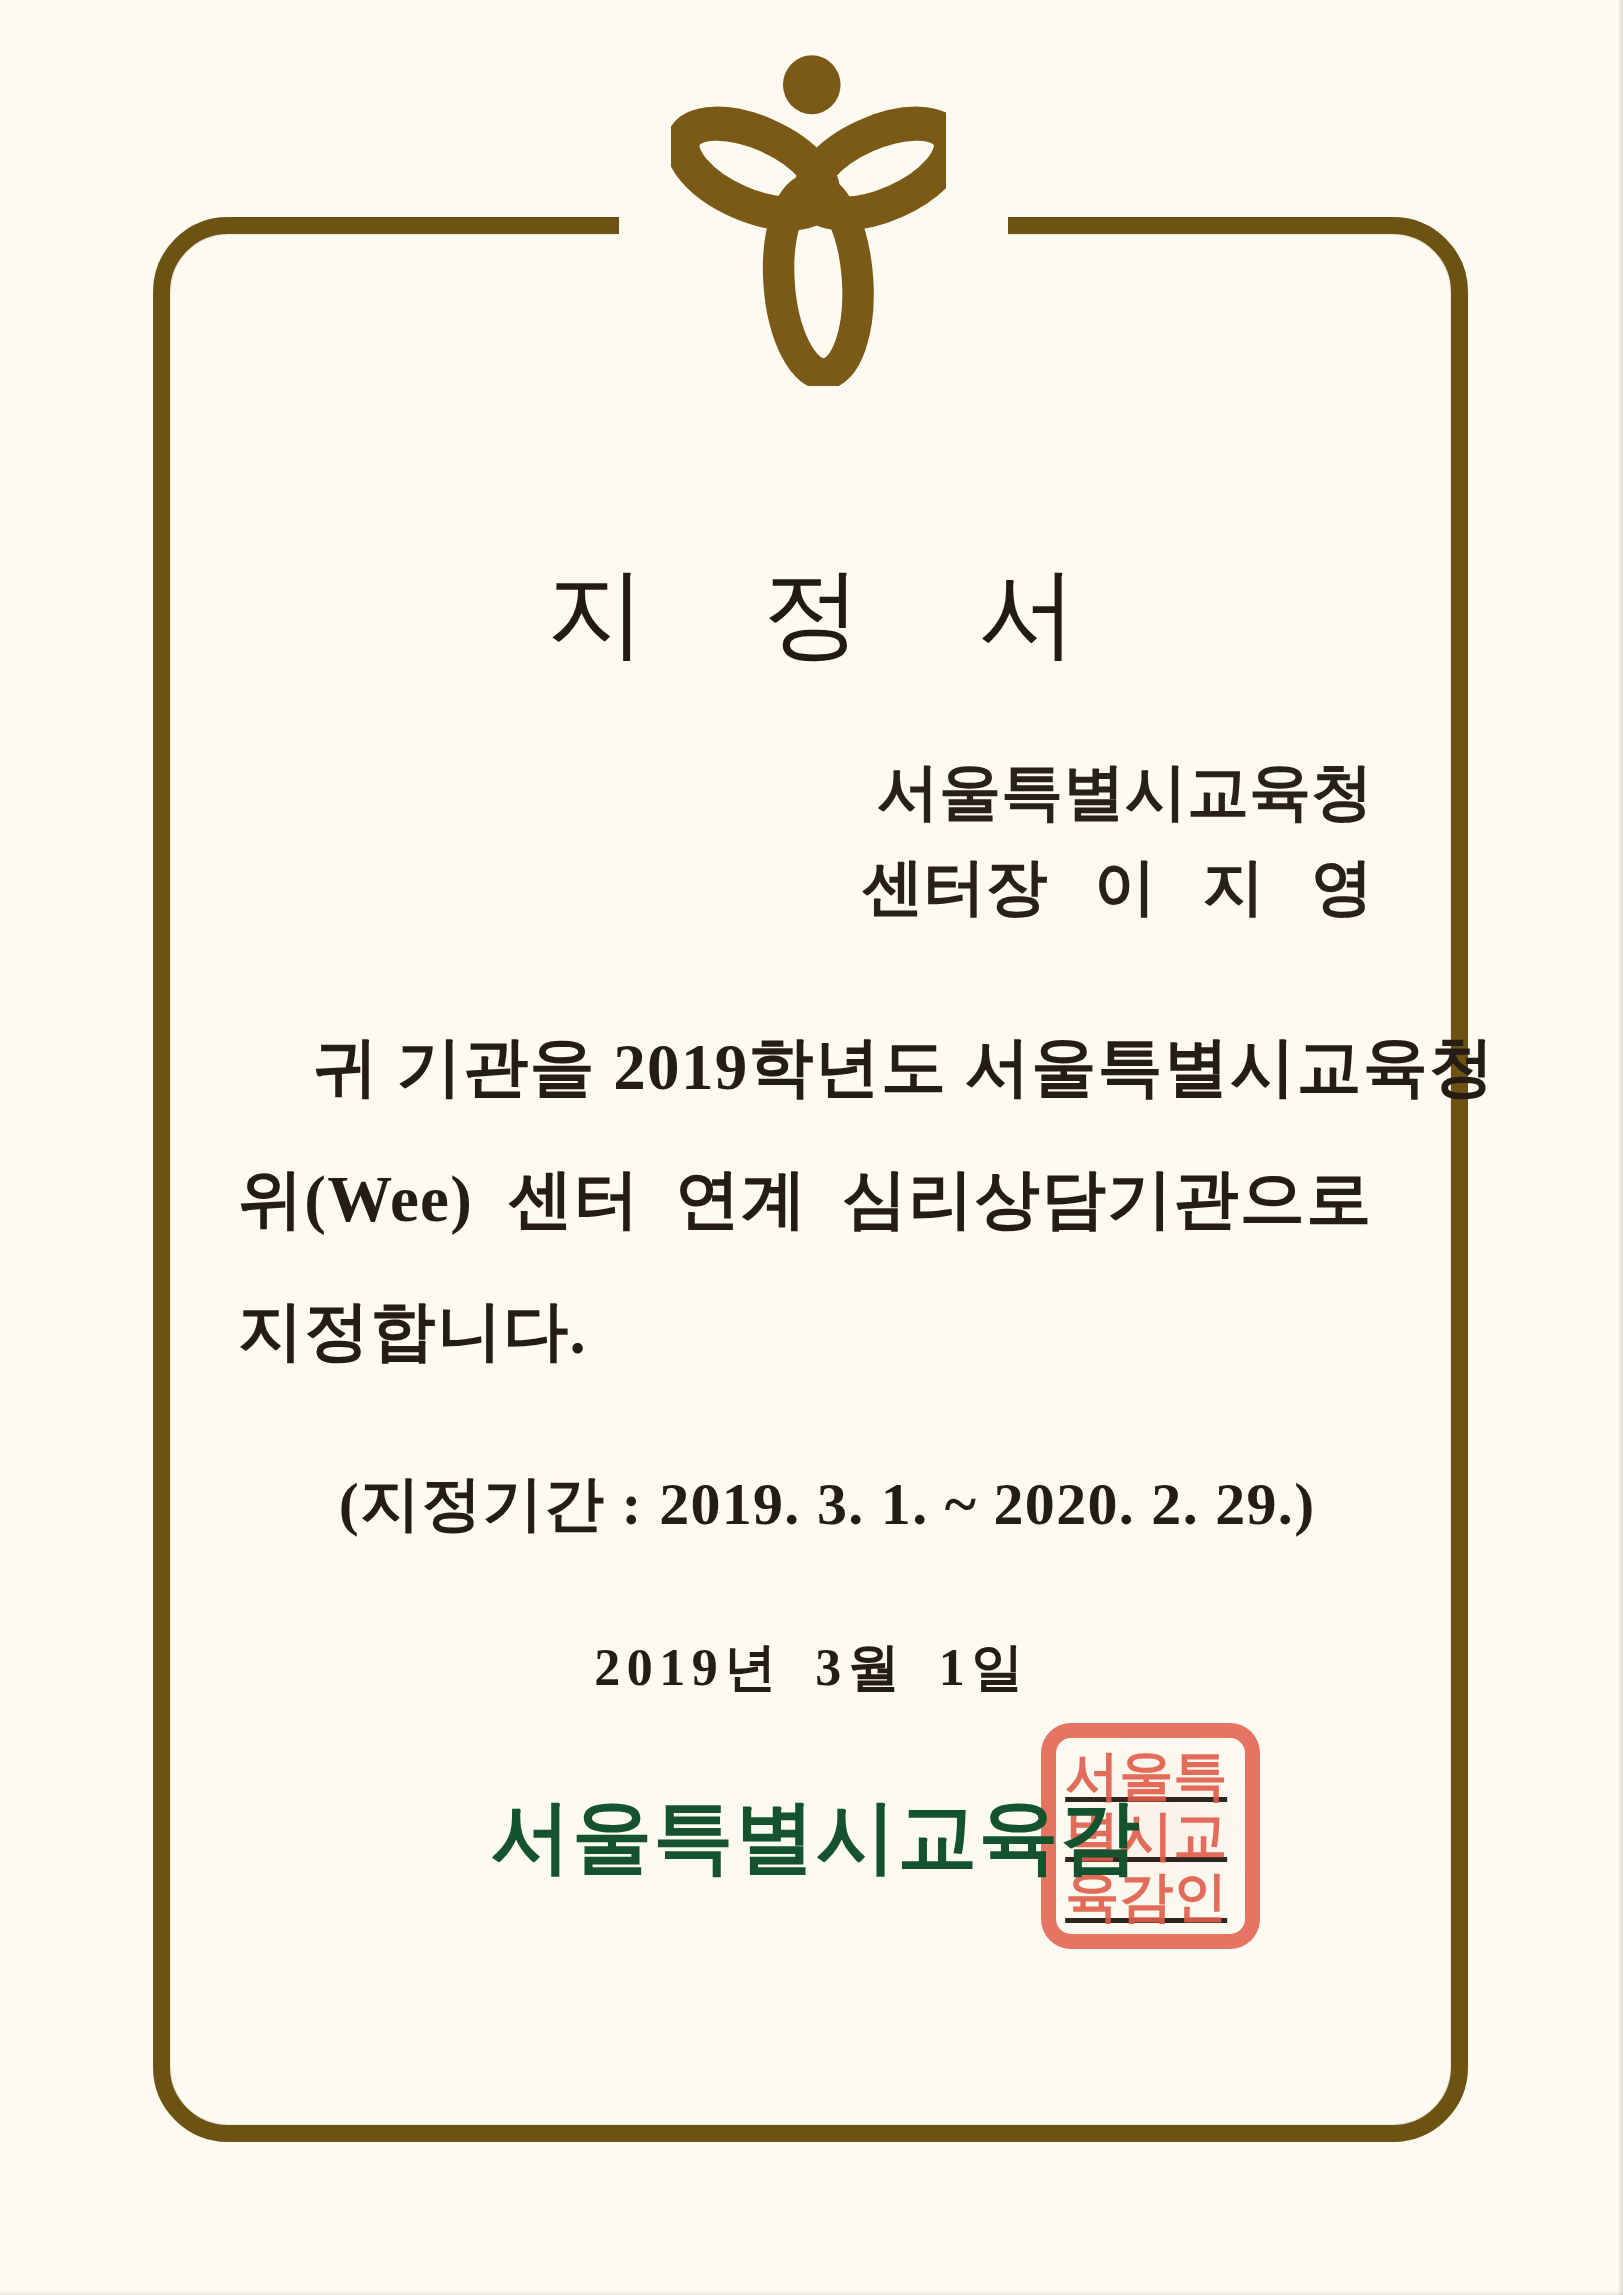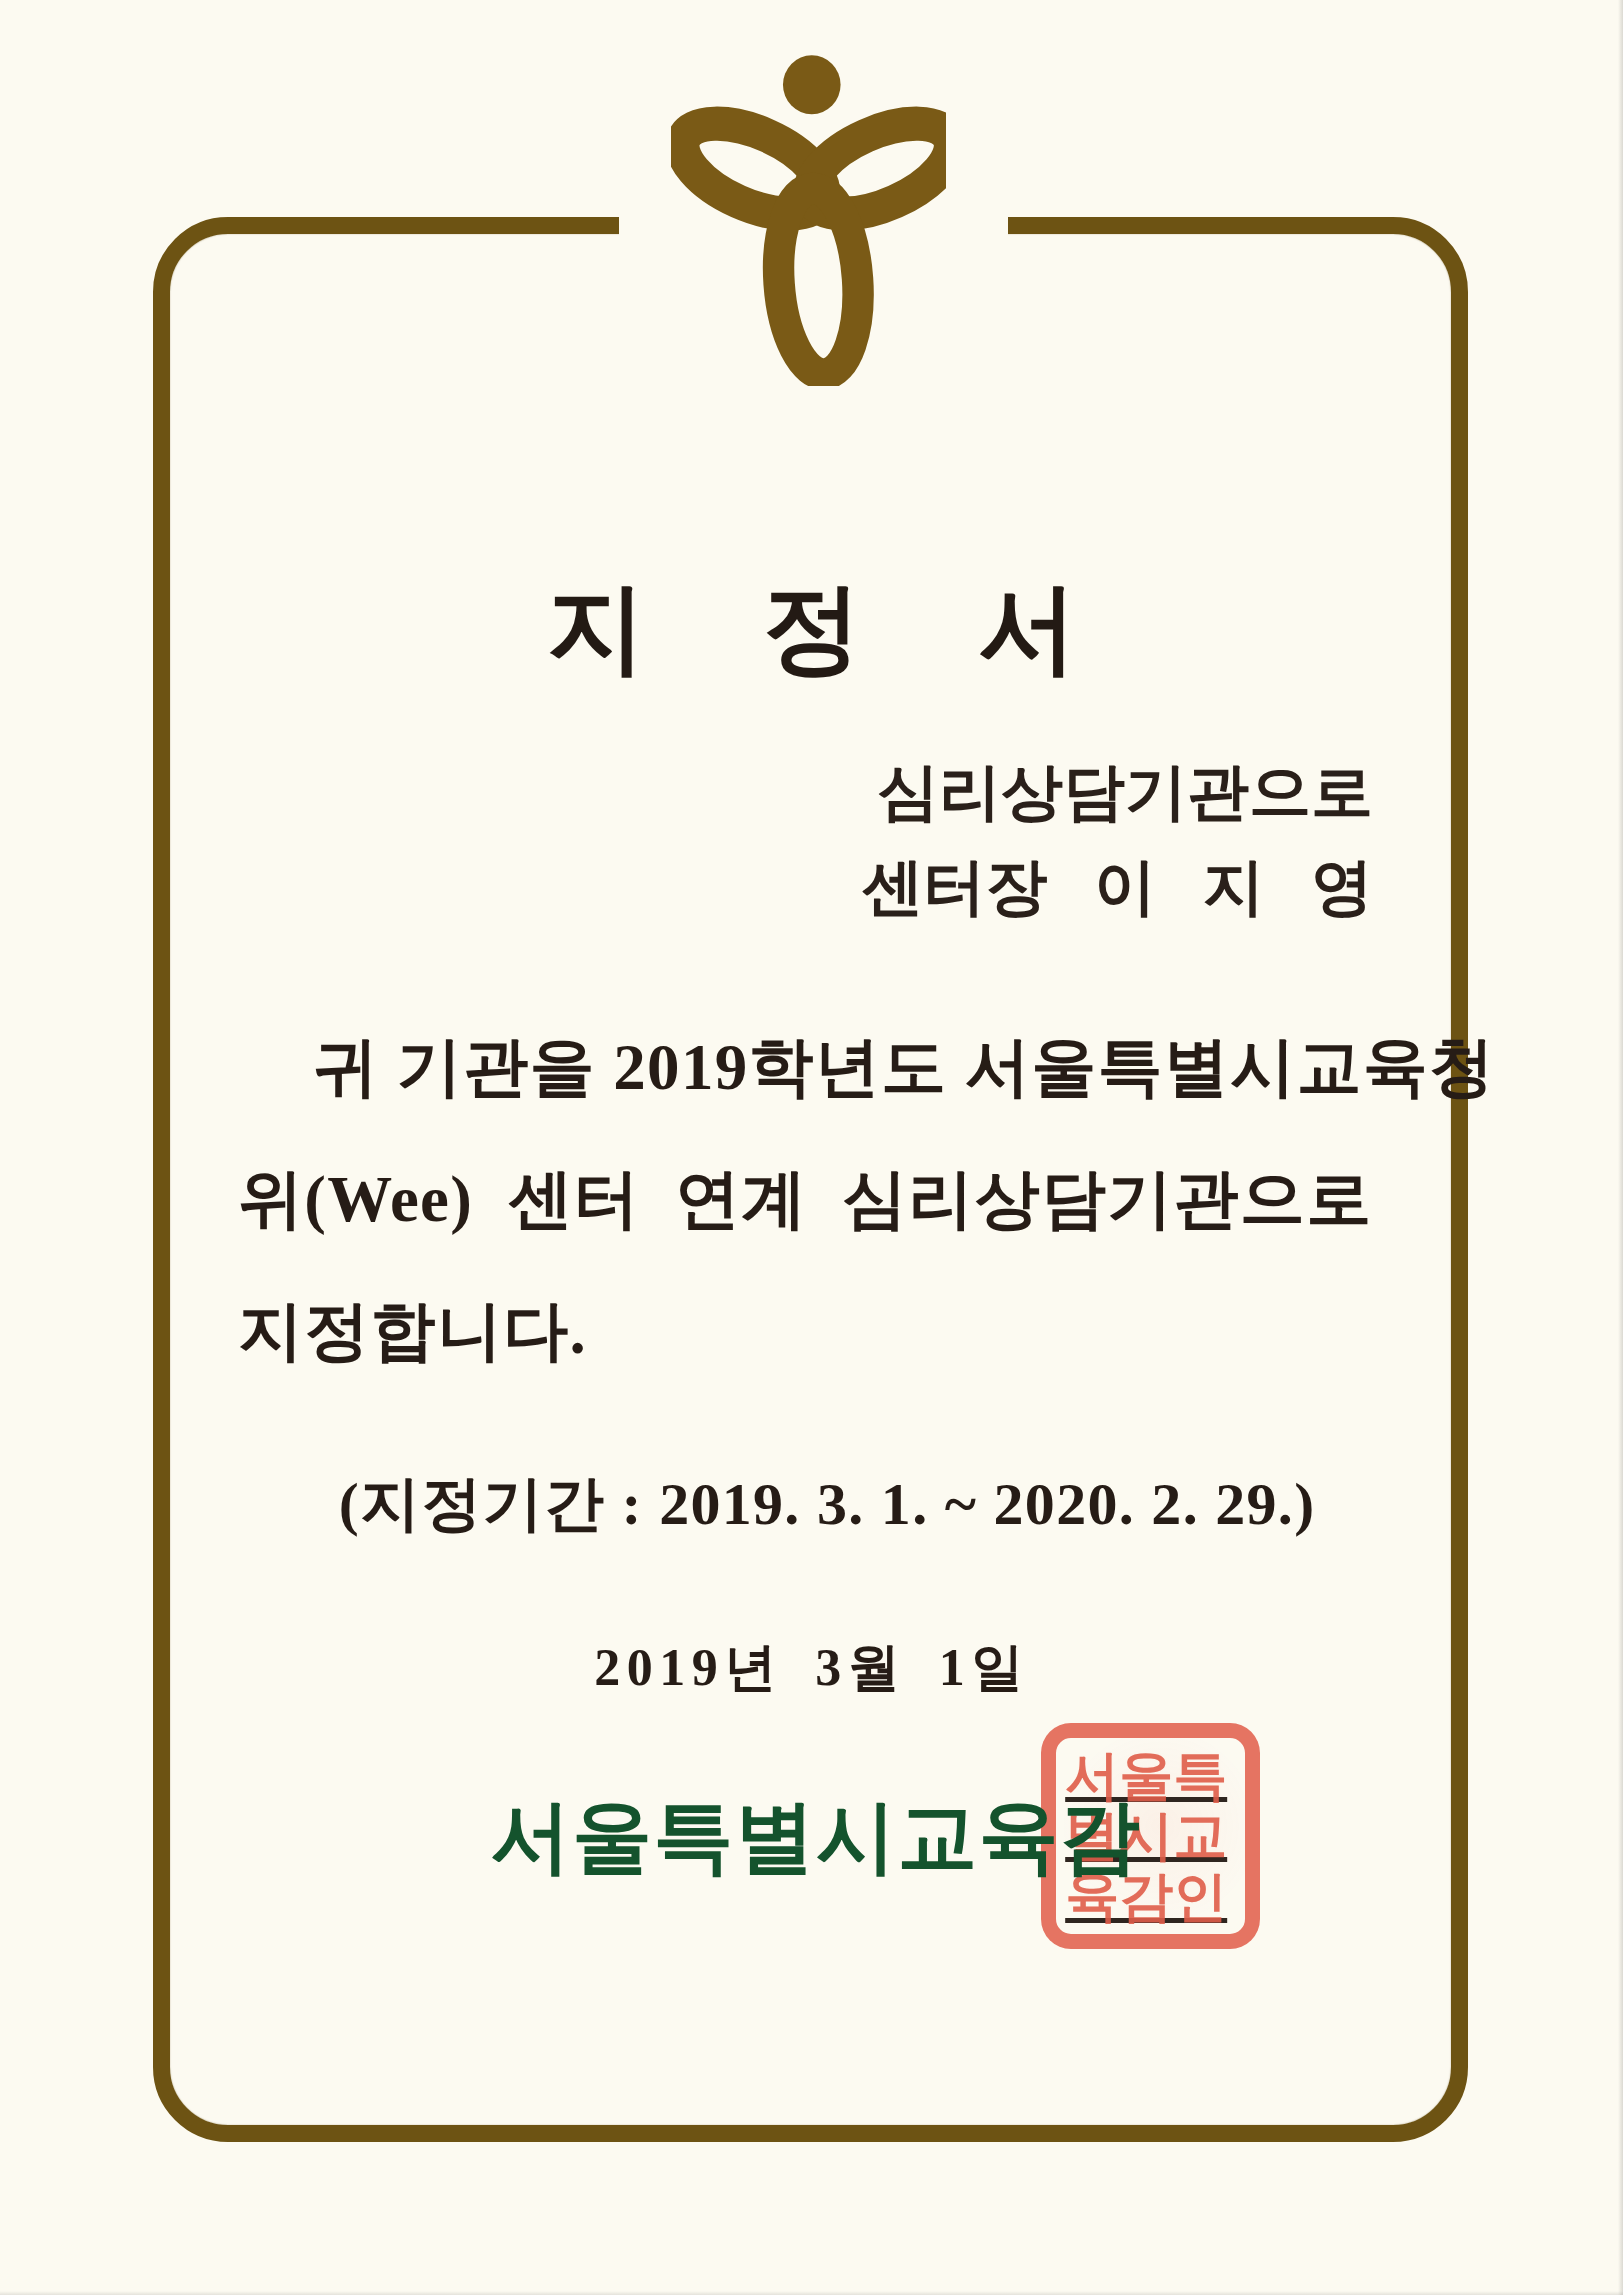--- a/index.html
+++ b/index.html
@@ -22,23 +22,23 @@
   }
   
   .frame-gap{
     position:absolute;left:619px;top:209px;width:389px;height:33px;
     background:#fcfaf1;
   }
   .emblem{
     position:absolute;left:671px;top:52px;width:275px;height:334px;
   }
   .title{
-    position:absolute;left:0;right:0;top:564px;margin:15px;
+    position:absolute;left:0;right:0;top:564px;margin:0;
     text-align:center;
-    font-size:99px;font-weight:bold;line-height:1;
+    font-size:99px;font-weight:normal;line-height:1;
     letter-spacing:46px;text-indent:46px;
     color:#231a14;
   }
   .recipient{
     position:absolute;right:251px;top:761px;
     text-align:right;font-size:62px;font-weight:bold;line-height:1;
     color:#2a201a;
   }
   .recipient .director{
     margin-top:33px;
@@ -106,21 +106,21 @@
   <svg class="emblem" viewBox="0 0 420 510" xmlns="http://www.w3.org/2000/svg">
     <ellipse cx="215" cy="50" rx="44" ry="45" fill="#7a5a16"></ellipse>
     <ellipse cx="125" cy="178" rx="115" ry="55" transform="rotate(24 125 178)" fill="none" stroke-width="52" stroke="#7a5a16"></ellipse>
     <ellipse cx="320" cy="178" rx="115" ry="55" transform="rotate(-24 320 178)" fill="none" stroke-width="52" stroke="#7a5a16"></ellipse>
     <ellipse cx="225" cy="350" rx="60" ry="142" transform="rotate(-4 225 350)" fill="none" stroke-width="48" stroke="#7a5a16"></ellipse>
   </svg>
 
   <h1 class="title">지 정 서</h1>
 
   <div class="recipient">
-    <div class="org">심리상담기관으로</div>
+    <div class="org">서울특별시교육청</div>
     <div class="director">센터장 이 지 영</div>
   </div>
 
   <div class="body-line l1">귀 기관을 2019학년도 서울특별시교육청</div>
   <div class="body-line l2">위(Wee) 센터 연계 심리상담기관으로</div>
   <div class="body-line l3">지정합니다.</div>
 
   <div class="period">(지정기간 : 2019. 3. 1. ~ 2020. 2. 29.)</div>
 
   <div class="issue-date">2019년 3월 1일</div>

